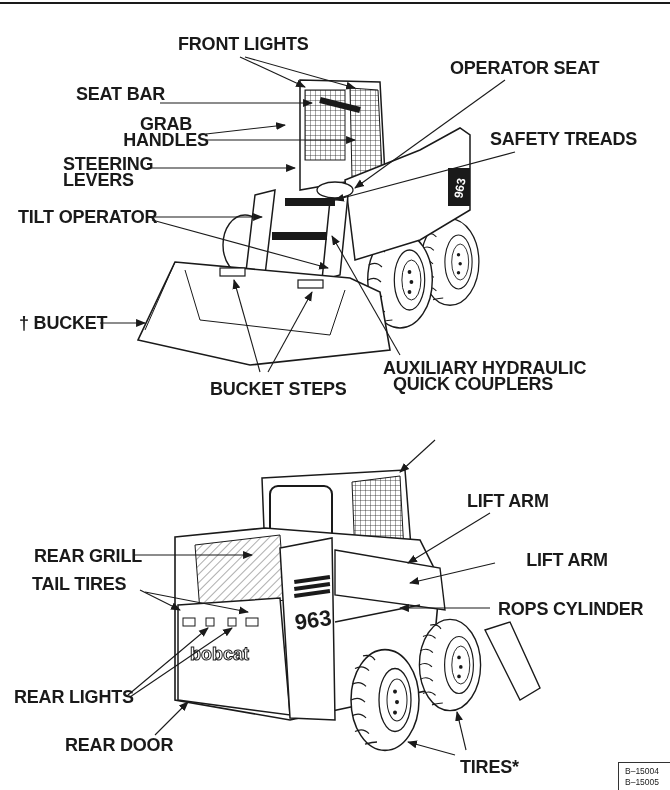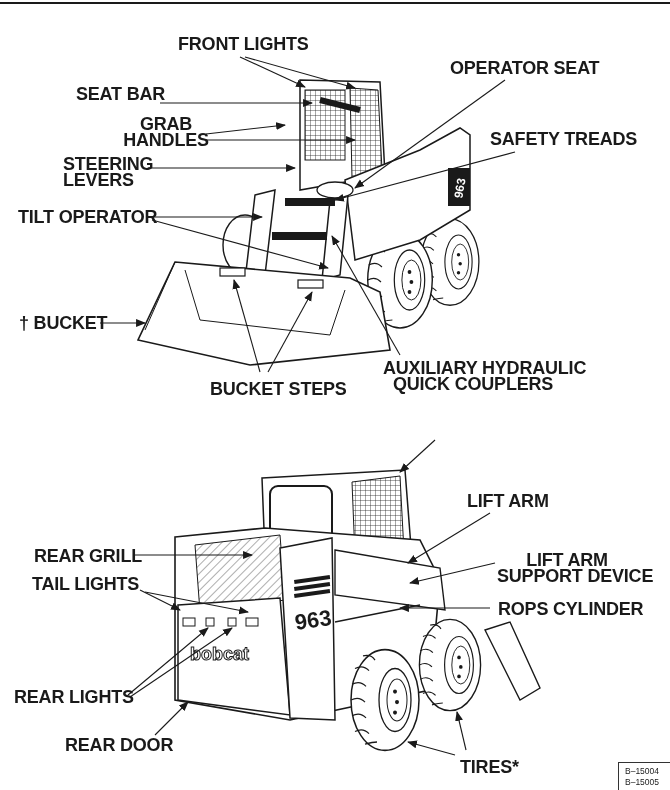--- a/index.html
+++ b/index.html
@@ -162,23 +162,22 @@
   <div>QUICK COUPLERS</div>
 </div>
 <div class="lbl" style="left:210px;top:381px;">BUCKET STEPS</div>
 
 <div class="lbl center" style="left:428px;top:424px;width:138px;">
 </div>
 <div class="lbl" style="left:467px;top:493px;">LIFT ARM</div>
 <div class="lbl" style="left:34px;top:548px;">REAR GRILL</div>
 <div class="lbl center" style="left:497px;top:552px;width:140px;">
   <div>LIFT ARM</div>
-  <div>SUPPORT DEVICE</div>
 </div>
-<div class="lbl" style="left:32px;top:576px;">TAIL LIGHTS</div>
+<div class="lbl" style="left:32px;top:576px;">TAIL TIRES</div>
 <div class="lbl" style="left:498px;top:601px;">ROPS CYLINDER</div>
 <div class="lbl" style="left:14px;top:689px;">REAR LIGHTS</div>
 <div class="lbl" style="left:65px;top:737px;">REAR DOOR</div>
 <div class="lbl" style="left:460px;top:759px;">TIRES*</div>
 
 <div class="figbox">
   <div>B–15004</div>
   <div>B–15005</div>
 </div>
 

